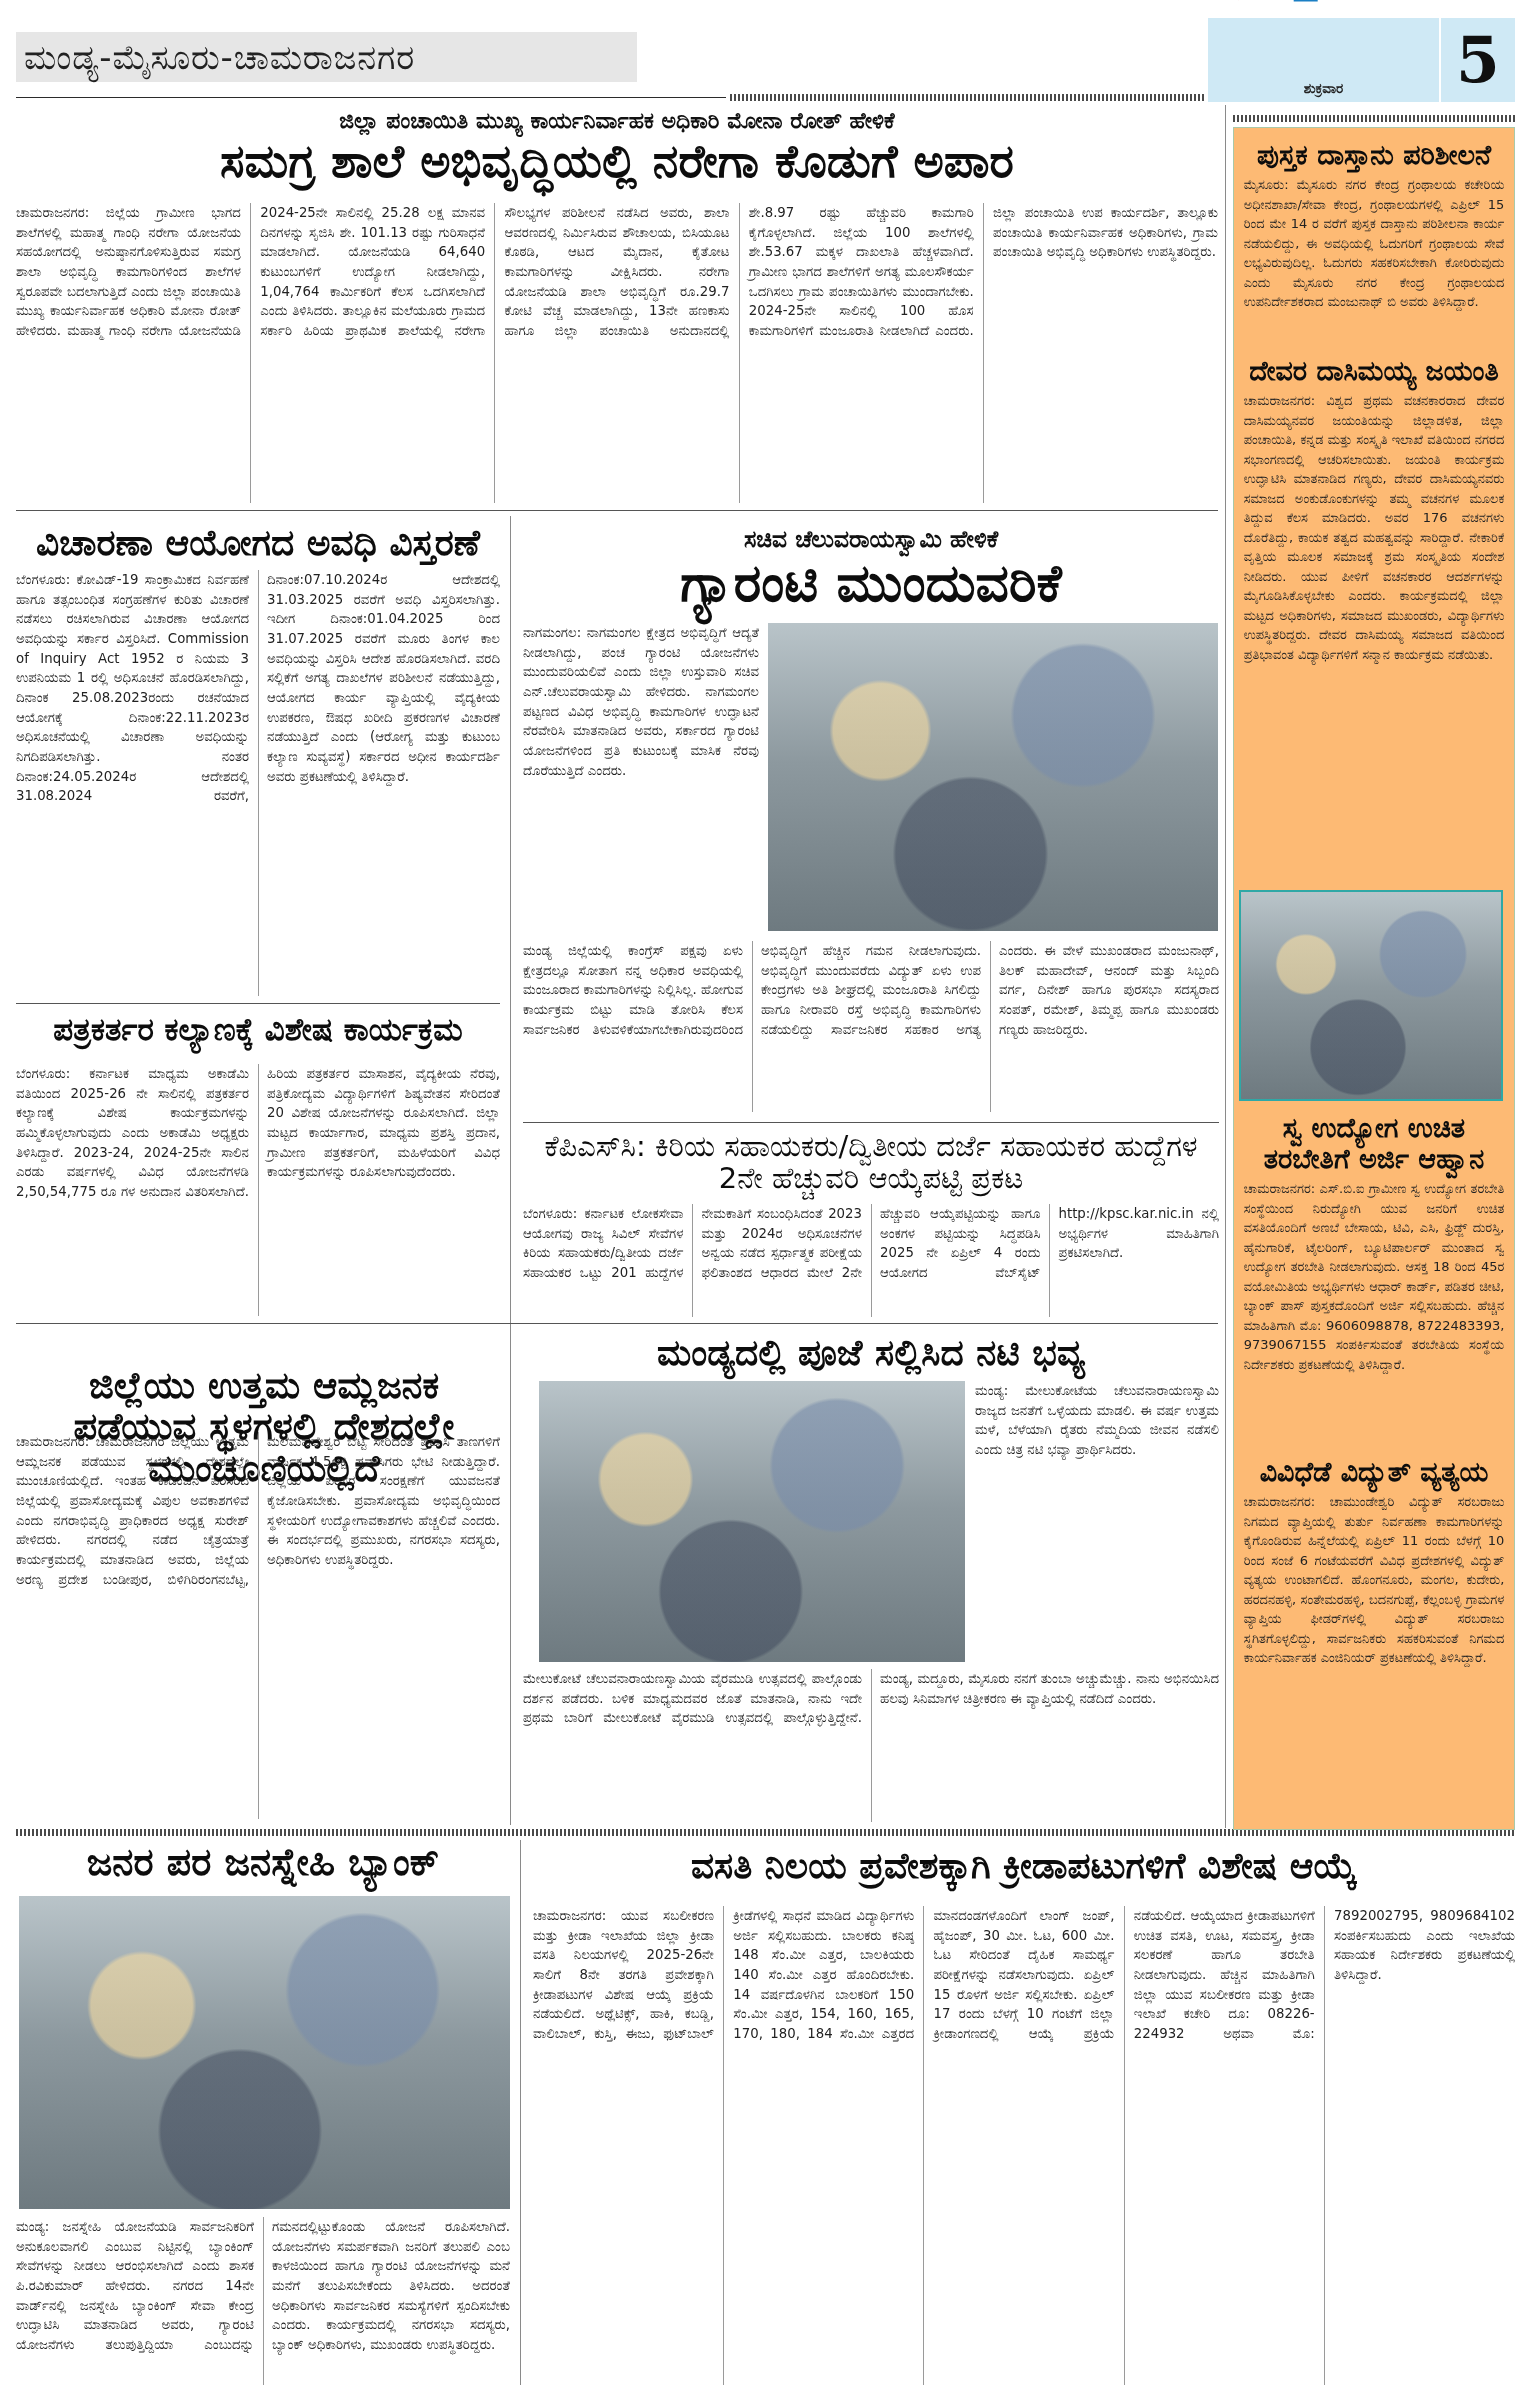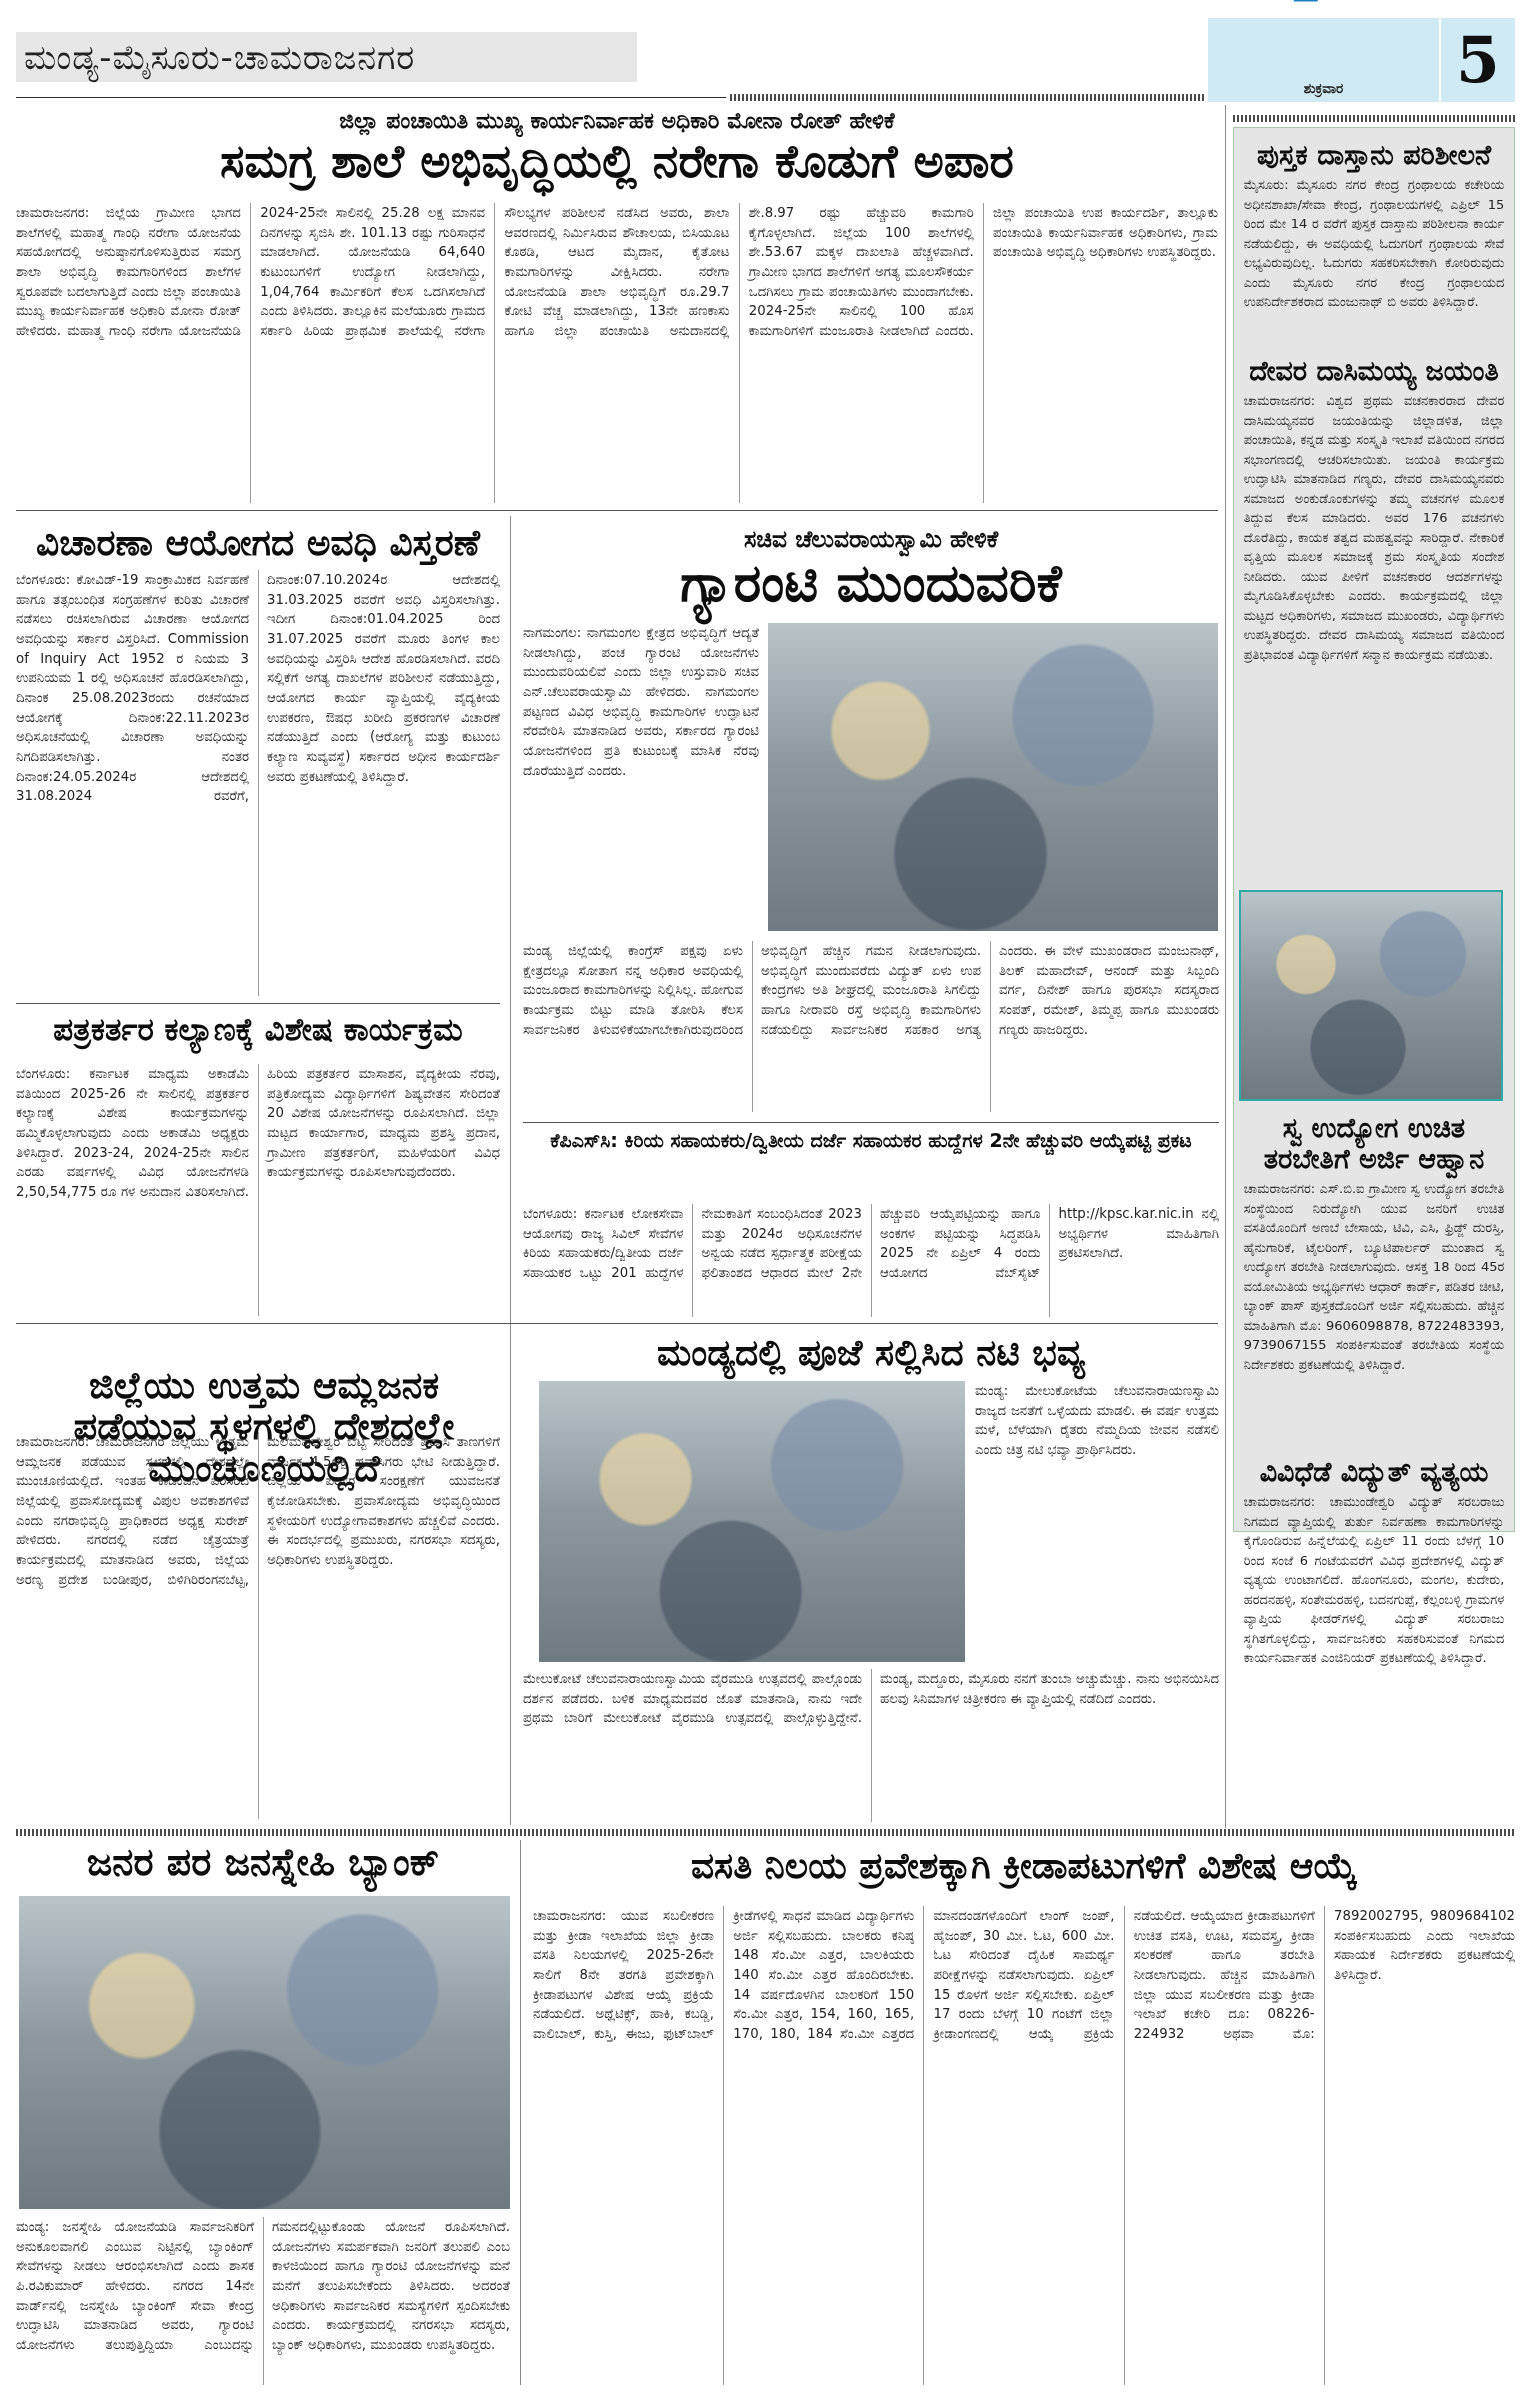--- a/index.html
+++ b/index.html
@@ -43,21 +43,21 @@
   .photo{position:absolute;overflow:hidden;}
   .photo-fill{width:100%;height:100%;
     background:
       radial-gradient(circle at 25% 35%, rgba(255,225,160,.55) 0 12%, transparent 13%),
       radial-gradient(circle at 70% 30%, rgba(120,140,170,.6) 0 18%, transparent 19%),
       radial-gradient(circle at 45% 75%, rgba(60,70,90,.5) 0 22%, transparent 23%),
       linear-gradient(180deg,#b9c4c9 0%, #8d999f 45%, #6e7a80 100%);}
   .photo-border-teal{border:2.4px solid #2fa8a6;}
 
   
-  .rail{position:absolute;left:1233px;top:127px;width:282px;height:1405px;background:#e5e5e5;border:0.8px solid #a9c9a9;box-sizing:border-box;}
+  .rail{position:absolute;left:1233px;top:127px;width:282px;height:1703px;background:#fdba74;border:0.8px solid #a9c9a9;box-sizing:border-box;}
   .rail-head{position:relative;text-align:center;font-weight:800;font-size:27px;color:#0d0d0d;line-height:1.15;margin:11.3px 6.5px 4.8px 6.5px;}
   .rail-body{position:relative;font-size:13px;line-height:1.5;text-align:justify;color:#222;margin:0 9.7px;overflow:hidden;}
 </style>
 </head>
 <body>
 
 <div id="page">
 
   <div class="region-strip">
     <span>ಮಂಡ್ಯ-ಮೈಸೂರು-ಚಾಮರಾಜನಗರ</span>
@@ -107,21 +107,21 @@
 
   <div class="kicker" style="left:523px;top:525px;width:696px;font-size:23.4px;">ಸಚಿವ ಚೆಲುವರಾಯಸ್ವಾಮಿ ಹೇಳಿಕೆ</div>
   <div class="headline" style="left:523px;top:554px;width:696px;font-size:52px;">ಗ್ಯಾರಂಟಿ ಮುಂದುವರಿಕೆ</div>
   <div class="body-text" style="left:523px;top:623px;width:236px;height:308px;">ನಾಗಮಂಗಲ: ನಾಗಮಂಗಲ ಕ್ಷೇತ್ರದ ಅಭಿವೃದ್ಧಿಗೆ ಆದ್ಯತೆ ನೀಡಲಾಗಿದ್ದು, ಪಂಚ ಗ್ಯಾರಂಟಿ ಯೋಜನೆಗಳು ಮುಂದುವರಿಯಲಿವೆ ಎಂದು ಜಿಲ್ಲಾ ಉಸ್ತುವಾರಿ ಸಚಿವ ಎನ್.ಚೆಲುವರಾಯಸ್ವಾಮಿ ಹೇಳಿದರು. ನಾಗಮಂಗಲ ಪಟ್ಟಣದ ವಿವಿಧ ಅಭಿವೃದ್ಧಿ ಕಾಮಗಾರಿಗಳ ಉದ್ಘಾಟನೆ ನೆರವೇರಿಸಿ ಮಾತನಾಡಿದ ಅವರು, ಸರ್ಕಾರದ ಗ್ಯಾರಂಟಿ ಯೋಜನೆಗಳಿಂದ ಪ್ರತಿ ಕುಟುಂಬಕ್ಕೆ ಮಾಸಿಕ ನೆರವು ದೊರೆಯುತ್ತಿದೆ ಎಂದರು.</div>
   <div class="photo" style="left:768px;top:623px;width:450px;height:308px;">
     <div class="photo-fill"></div>
   </div>
   <div class="body-text cols3" style="left:523px;top:941px;width:696px;height:171px;">ಮಂಡ್ಯ ಜಿಲ್ಲೆಯಲ್ಲಿ ಕಾಂಗ್ರೆಸ್ ಪಕ್ಷವು ಏಳು ಕ್ಷೇತ್ರದಲ್ಲೂ ಸೋತಾಗ ನನ್ನ ಅಧಿಕಾರ ಅವಧಿಯಲ್ಲಿ ಮಂಜೂರಾದ ಕಾಮಗಾರಿಗಳನ್ನು ನಿಲ್ಲಿಸಿಲ್ಲ. ಹೋಗುವ ಕಾರ್ಯಕ್ರಮ ಬಿಟ್ಟು ಮಾಡಿ ತೋರಿಸಿ ಕೆಲಸ ಸಾರ್ವಜನಿಕರ ತಿಳುವಳಿಕೆಯಾಗಬೇಕಾಗಿರುವುದರಿಂದ ಅಭಿವೃದ್ಧಿಗೆ ಹೆಚ್ಚಿನ ಗಮನ ನೀಡಲಾಗುವುದು. ಅಭಿವೃದ್ಧಿಗೆ ಮುಂದುವರೆದು ವಿದ್ಯುತ್ ಏಳು ಉಪ ಕೇಂದ್ರಗಳು ಅತಿ ಶೀಘ್ರದಲ್ಲಿ ಮಂಜೂರಾತಿ ಸಿಗಲಿದ್ದು ಹಾಗೂ ನೀರಾವರಿ ರಸ್ತೆ ಅಭಿವೃದ್ಧಿ ಕಾಮಗಾರಿಗಳು ನಡೆಯಲಿದ್ದು ಸಾರ್ವಜನಿಕರ ಸಹಕಾರ ಅಗತ್ಯ ಎಂದರು. ಈ ವೇಳೆ ಮುಖಂಡರಾದ ಮಂಜುನಾಥ್, ತಿಲಕ್ ಮಹಾದೇವ್, ಆನಂದ್ ಮತ್ತು ಸಿಬ್ಬಂದಿ ವರ್ಗ, ದಿನೇಶ್ ಹಾಗೂ ಪುರಸಭಾ ಸದಸ್ಯರಾದ ಸಂಪತ್, ರಮೇಶ್, ತಿಮ್ಮಪ್ಪ ಹಾಗೂ ಮುಖಂಡರು ಗಣ್ಯರು ಹಾಜರಿದ್ದರು.</div>
 
   <div class="hrule-thin" style="left:523px;top:1122px;width:696px;"></div>
-  <div class="headline" style="left:523px;top:1130px;width:696px;font-size:19px;font-weight:700;">ಕೆಪಿಎಸ್‌ಸಿ: ಕಿರಿಯ ಸಹಾಯಕರು/ದ್ವಿತೀಯ ದರ್ಜೆ ಸಹಾಯಕರ ಹುದ್ದೆಗಳ 2ನೇ ಹೆಚ್ಚುವರಿ ಆಯ್ಕೆಪಟ್ಟಿ ಪ್ರಕಟ</div>
+  <div class="headline" style="left:523px;top:1130px;width:696px;font-size:29px;font-weight:400;">ಕೆಪಿಎಸ್‌ಸಿ: ಕಿರಿಯ ಸಹಾಯಕರು/ದ್ವಿತೀಯ ದರ್ಜೆ ಸಹಾಯಕರ ಹುದ್ದೆಗಳ 2ನೇ ಹೆಚ್ಚುವರಿ ಆಯ್ಕೆಪಟ್ಟಿ ಪ್ರಕಟ</div>
   <div class="body-text cols4" style="left:523px;top:1204px;width:696px;height:113px;">ಬೆಂಗಳೂರು: ಕರ್ನಾಟಕ ಲೋಕಸೇವಾ ಆಯೋಗವು ರಾಜ್ಯ ಸಿವಿಲ್ ಸೇವೆಗಳ ಕಿರಿಯ ಸಹಾಯಕರು/ದ್ವಿತೀಯ ದರ್ಜೆ ಸಹಾಯಕರ ಒಟ್ಟು 201 ಹುದ್ದೆಗಳ ನೇಮಕಾತಿಗೆ ಸಂಬಂಧಿಸಿದಂತೆ 2023 ಮತ್ತು 2024ರ ಅಧಿಸೂಚನೆಗಳ ಅನ್ವಯ ನಡೆದ ಸ್ಪರ್ಧಾತ್ಮಕ ಪರೀಕ್ಷೆಯ ಫಲಿತಾಂಶದ ಆಧಾರದ ಮೇಲೆ 2ನೇ ಹೆಚ್ಚುವರಿ ಆಯ್ಕೆಪಟ್ಟಿಯನ್ನು ಹಾಗೂ ಅಂಕಗಳ ಪಟ್ಟಿಯನ್ನು ಸಿದ್ಧಪಡಿಸಿ 2025 ನೇ ಏಪ್ರಿಲ್ 4 ರಂದು ಆಯೋಗದ ವೆಬ್‌ಸೈಟ್ http://kpsc.kar.nic.in ನಲ್ಲಿ ಅಭ್ಯರ್ಥಿಗಳ ಮಾಹಿತಿಗಾಗಿ ಪ್ರಕಟಿಸಲಾಗಿದೆ.</div>
 
   <div class="hrule-thin" style="left:16px;top:1323px;width:1202px;"></div>
 
   <div class="headline" style="left:22px;top:1333px;width:484px;font-size:37px;margin-top:32px;">ಜಿಲ್ಲೆಯು ಉತ್ತಮ ಆಮ್ಲಜನಕ ಪಡೆಯುವ ಸ್ಥಳಗಳಲ್ಲಿ ದೇಶದಲ್ಲೇ ಮುಂಚೂಣಿಯಲ್ಲಿದೆ</div>
   <div class="body-text cols2" style="left:16px;top:1432px;width:484px;height:387px;">ಚಾಮರಾಜನಗರ: ಚಾಮರಾಜನಗರ ಜಿಲ್ಲೆಯು ಉತ್ತಮ ಆಮ್ಲಜನಕ ಪಡೆಯುವ ಸ್ಥಳಗಳಲ್ಲಿ ದೇಶದಲ್ಲೇ ಮುಂಚೂಣಿಯಲ್ಲಿದೆ. ಇಂತಹ ಕಾಡಂಚಿನ ಪರಿಸರದ ಜಿಲ್ಲೆಯಲ್ಲಿ ಪ್ರವಾಸೋದ್ಯಮಕ್ಕೆ ವಿಪುಲ ಅವಕಾಶಗಳಿವೆ ಎಂದು ನಗರಾಭಿವೃದ್ಧಿ ಪ್ರಾಧಿಕಾರದ ಅಧ್ಯಕ್ಷ ಸುರೇಶ್ ಹೇಳಿದರು. ನಗರದಲ್ಲಿ ನಡೆದ ಚೈತ್ರಯಾತ್ರೆ ಕಾರ್ಯಕ್ರಮದಲ್ಲಿ ಮಾತನಾಡಿದ ಅವರು, ಜಿಲ್ಲೆಯ ಅರಣ್ಯ ಪ್ರದೇಶ ಬಂಡೀಪುರ, ಬಿಳಿಗಿರಿರಂಗನಬೆಟ್ಟ, ಮಲೆಮಹದೇಶ್ವರ ಬೆಟ್ಟ ಸೇರಿದಂತೆ ಪ್ರವಾಸಿ ತಾಣಗಳಿಗೆ ವಾರ್ಷಿಕ 4.5ಲಕ್ಷ ಪ್ರವಾಸಿಗರು ಭೇಟಿ ನೀಡುತ್ತಿದ್ದಾರೆ. ಜಿಲ್ಲೆಯ ಪರಿಸರ ಸಂರಕ್ಷಣೆಗೆ ಯುವಜನತೆ ಕೈಜೋಡಿಸಬೇಕು. ಪ್ರವಾಸೋದ್ಯಮ ಅಭಿವೃದ್ಧಿಯಿಂದ ಸ್ಥಳೀಯರಿಗೆ ಉದ್ಯೋಗಾವಕಾಶಗಳು ಹೆಚ್ಚಲಿವೆ ಎಂದರು. ಈ ಸಂದರ್ಭದಲ್ಲಿ ಪ್ರಮುಖರು, ನಗರಸಭಾ ಸದಸ್ಯರು, ಅಧಿಕಾರಿಗಳು ಉಪಸ್ಥಿತರಿದ್ದರು.</div>
 
   <div class="headline" style="left:523px;top:1333px;width:696px;font-size:36px;">ಮಂಡ್ಯದಲ್ಲಿ ಪೂಜೆ ಸಲ್ಲಿಸಿದ ನಟಿ ಭವ್ಯ</div>
   <div class="photo" style="left:539px;top:1381px;width:426px;height:281px;">
     <div class="photo-fill"></div>

